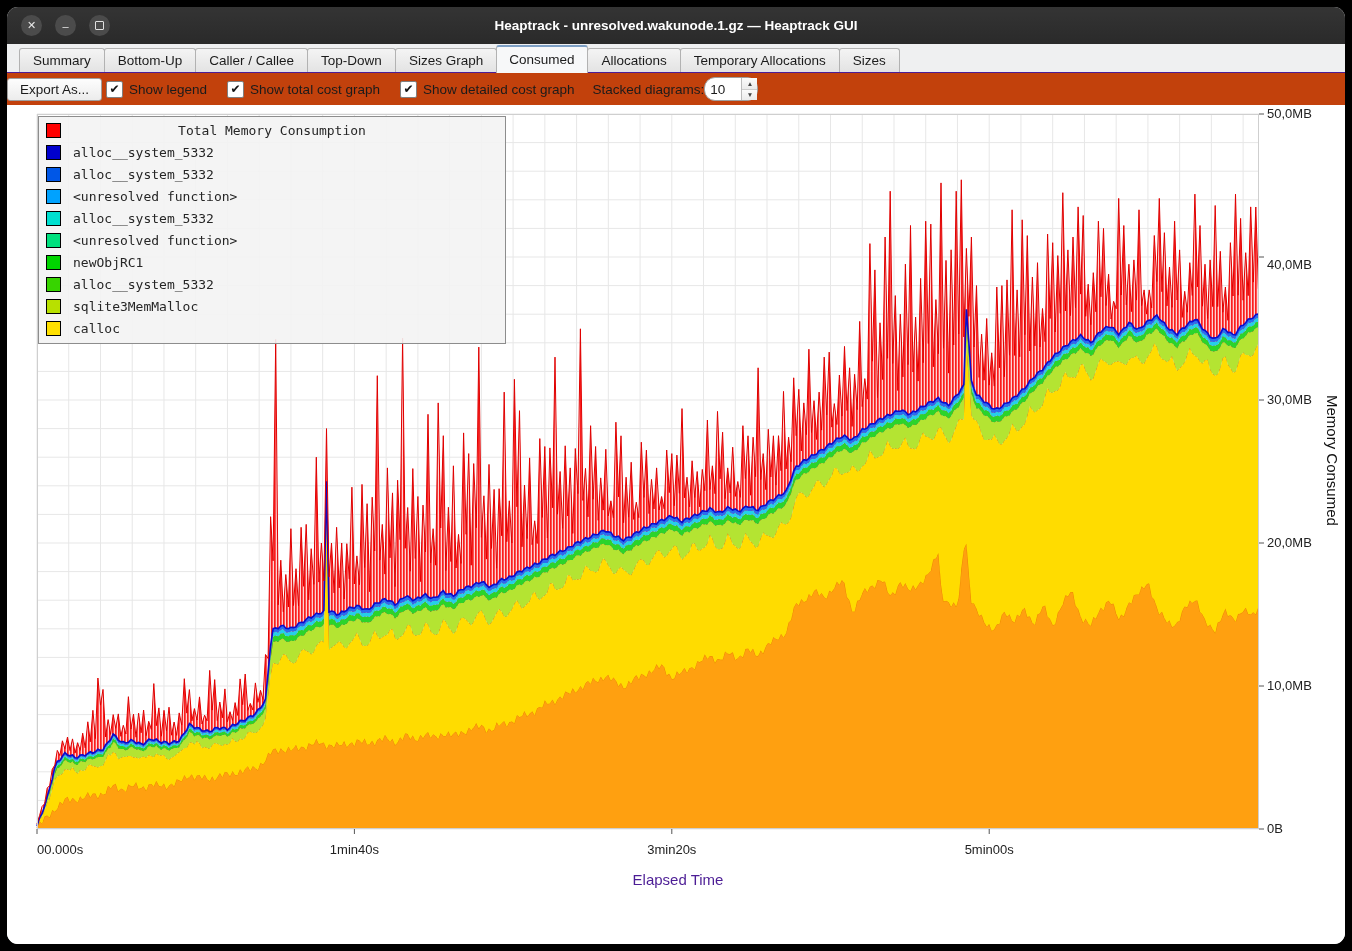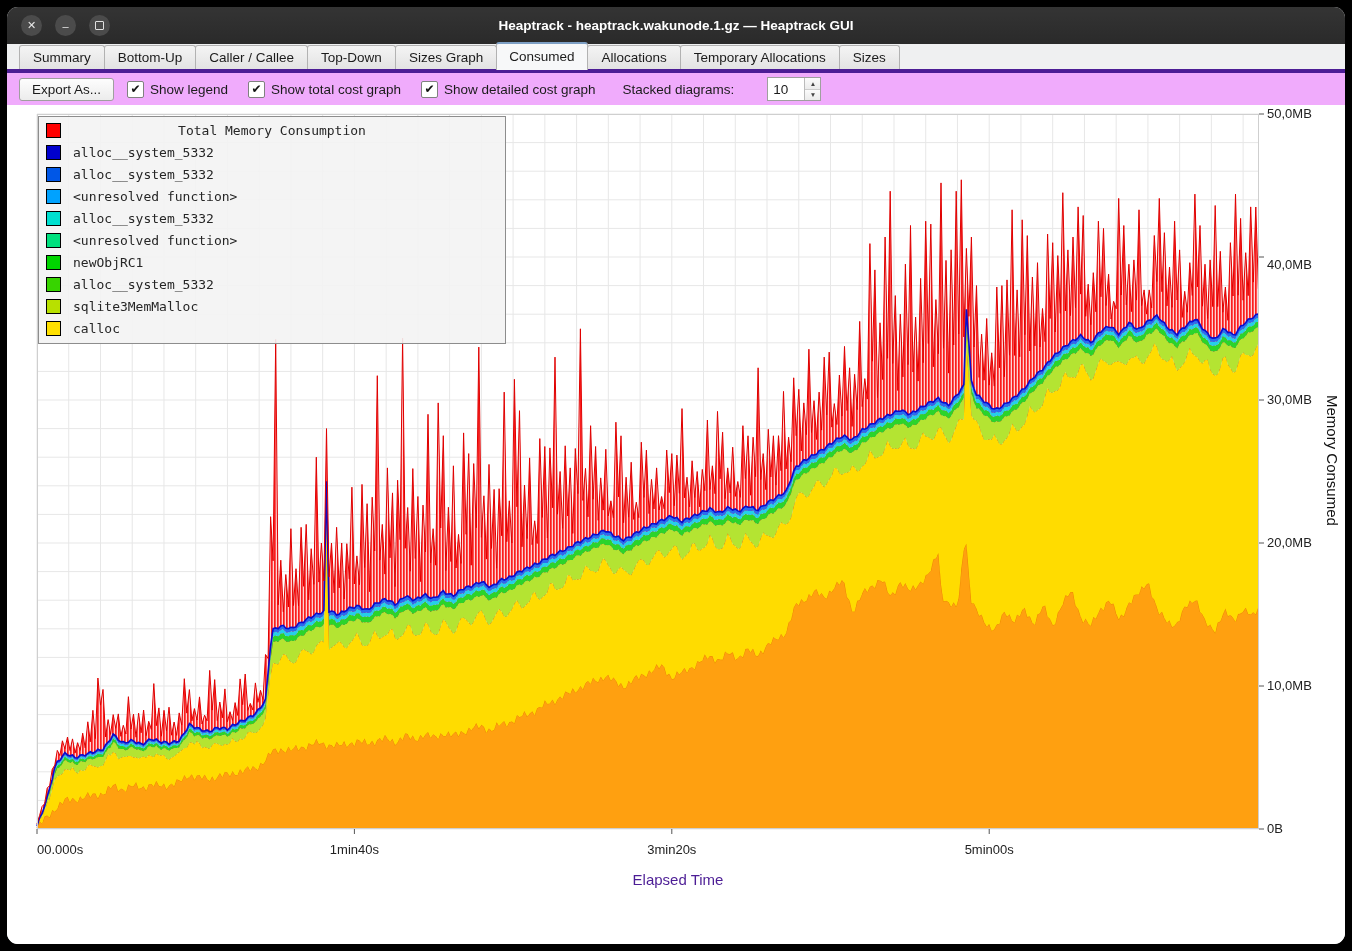--- a/index.html
+++ b/index.html
@@ -25,45 +25,45 @@
     cursor:default;
   }
   .winbtn .sq{width:7px;height:7px;border:1px solid #e0e0e0;border-radius:1px;}
   
   .menubar{height:26px;flex:none;display:flex;align-items:center;padding-left:12px;gap:4px;background:#eff0f1;}
   .menu-item{padding:3px 9px;border-radius:3px;}
   .menu-item u{text-decoration:underline;}
   
   .tabbar{
     flex:none;display:flex;align-items:flex-end;padding:6px 0 0 12px;height:29px;box-sizing:border-box;
-    border-bottom:4px solid #4c1d95;background:#eff0f1;
+    border-bottom:1px solid #4c1d95;background:#eff0f1;
   }
   .tab{
     padding:4px 13px 4px 13px;border:1px solid #b2b2b2;border-bottom:none;margin-right:-1px;
     background:linear-gradient(#f4f4f4,#e3e3e3);border-radius:3px 3px 0 0;white-space:nowrap;
   }
   .tab.active{
     background:#f7f8f9;position:relative;margin-bottom:-1px;padding-bottom:6px;padding-top:5px;
     border-top:2px solid #7d9fc4;
     padding-left:12px;
   }
   
-  .toolbar{flex:none;display:flex;align-items:center;gap:9px;padding:5px 12px;height:32px;box-sizing:border-box;background:#f0abfc;}
+  .toolbar{flex:none;display:flex;align-items:center;padding:5px 0;height:32px;box-sizing:border-box;background:#c2410c;}
   .btn{
     font-family:"Liberation Sans",sans-serif;font-size:13.5px;color:#1b1b1b;
     padding:3px 12px;border:1px solid #9f9f9f;border-radius:3px;
     background:linear-gradient(#fdfdfd,#ececec);
   }
   .cbgroup{display:flex;align-items:center;gap:6px;margin-left:4px;}
   .cb{
     width:15px;height:15px;background:#fff;border:1px solid #808080;border-radius:2px;
     display:flex;align-items:center;justify-content:center;font-size:12px;line-height:1;color:#111;
   }
   .spin-label{margin-left:18px;}
-  .spinbox{display:inline-flex;align-items:stretch;border:1px solid #9f9f9f;border-radius:0;background:#fff;height:22px;margin-left:24px;}
+  .spinbox{display:inline-flex;align-items:stretch;border:1px solid #9f9f9f;border-radius:11px;background:#fff;height:22px;}
   .spinval{width:26px;padding:2px 5px;font-size:13.5px;display:flex;align-items:center;}
   .spinbtns{display:flex;flex-direction:column;border-left:1px solid #bbb;width:15px;}
   .spinbtns span{flex:1;display:flex;align-items:center;justify-content:center;font-size:6.5px;color:#444;background:linear-gradient(#fbfbfb,#ebebeb);}
   .spinbtns span:first-child{border-bottom:1px solid #ccc;}
   
   .chartwrap{flex:1;background:#ffffff;position:relative;}
   .plot{position:absolute;left:30px;top:9px;width:1222px;height:715px;}
   .plot svg{position:absolute;left:0;top:0;overflow:visible;}
   .xtick{position:absolute;top:728px;transform:translateX(-50%);font-size:13px;color:#222;white-space:nowrap;}
   .xtick.first{transform:none;}
@@ -87,21 +87,21 @@
 <div class="window">
 
   <div class="titlebar">
     <div class="winbtns">
         <span class="winbtn">✕</span>
         <span class="winbtn">–</span>
         <span class="winbtn">
           <span class="sq"></span>
         </span>
       </div>
-    <div class="title">Heaptrack - heaptrack.wakunode.1.gz — Heaptrack GUI</div>
+    <div class="title">Heaptrack - unresolved.wakunode.1.gz — Heaptrack GUI</div>
   </div>
 
 
   <div class="tabbar">
       <div class="tab">Summary</div>
       <div class="tab">Bottom-Up</div>
       <div class="tab">Caller / Callee</div>
       <div class="tab">Top-Down</div>
       <div class="tab">Sizes Graph</div>
       <div class="tab active">Consumed</div>

